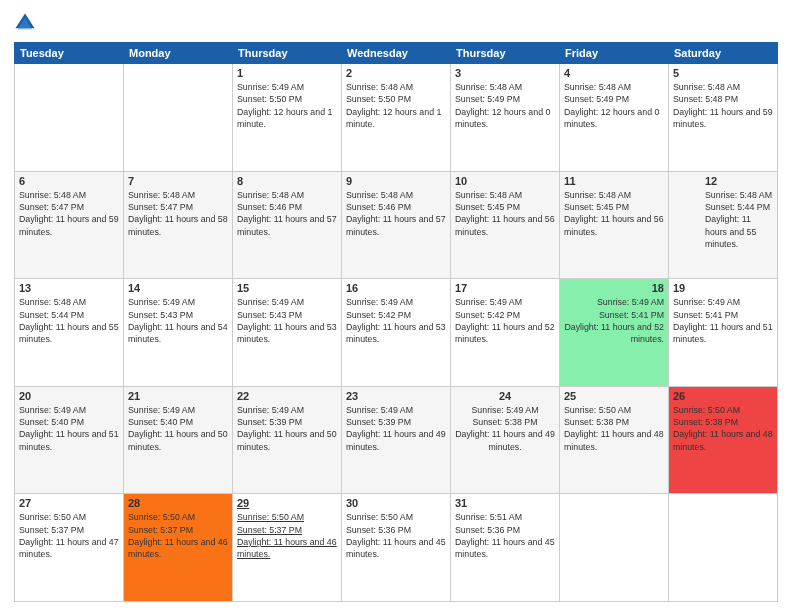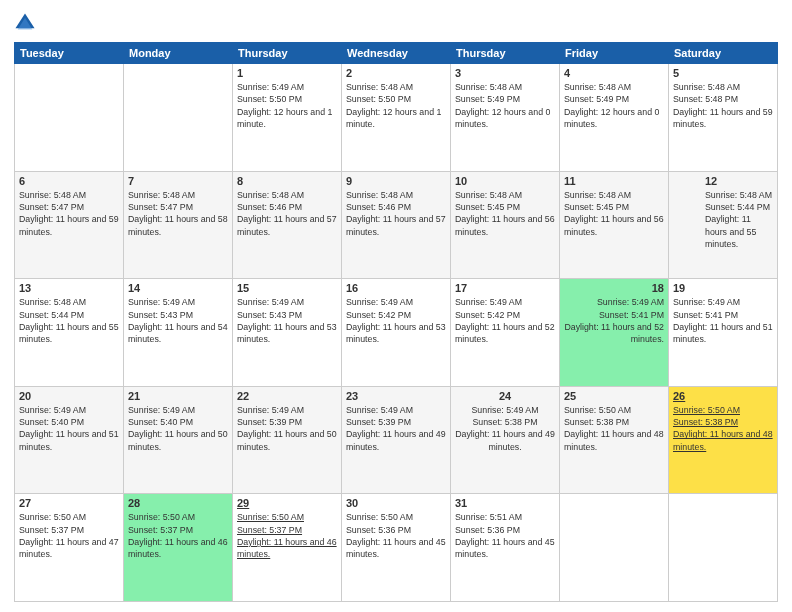--- a/index.html
+++ b/index.html
@@ -281,35 +281,35 @@
             <div class="day-info" style="white-space: pre-line;">Sunrise: 5:49 AM
 Sunset: 5:38 PM
 Daylight: 11 hours and 49 minutes.</div>
           </td>
           <td style="background: rgb(245, 245, 245);">
             <span class="day-number">25</span>
             <div class="day-info" style="white-space: pre-line;">Sunrise: 5:50 AM
 Sunset: 5:38 PM
 Daylight: 11 hours and 48 minutes.</div>
           </td>
-          <td style="background: #fde047; text-decoration: underline;">
+          <td style="background: #ef4444;">
             <span class="day-number">26</span>
             <div class="day-info" style="white-space: pre-line;">Sunrise: 5:50 AM
 Sunset: 5:38 PM
 Daylight: 11 hours and 48 minutes.</div>
           </td>
         </tr>
         <tr>
           <td style="background: rgb(255, 255, 255);">
             <span class="day-number">27</span>
             <div class="day-info" style="white-space: pre-line;">Sunrise: 5:50 AM
 Sunset: 5:37 PM
 Daylight: 11 hours and 47 minutes.</div>
           </td>
-          <td style="background: #86efac;">
+          <td style="background: #f97316;">
             <span class="day-number">28</span>
             <div class="day-info" style="white-space: pre-line;">Sunrise: 5:50 AM
 Sunset: 5:37 PM
 Daylight: 11 hours and 46 minutes.</div>
           </td>
           <td style="background: rgb(255, 255, 255); text-decoration: underline;">
             <span class="day-number">29</span>
             <div class="day-info" style="white-space: pre-line;">Sunrise: 5:50 AM
 Sunset: 5:37 PM
 Daylight: 11 hours and 46 minutes.</div>

